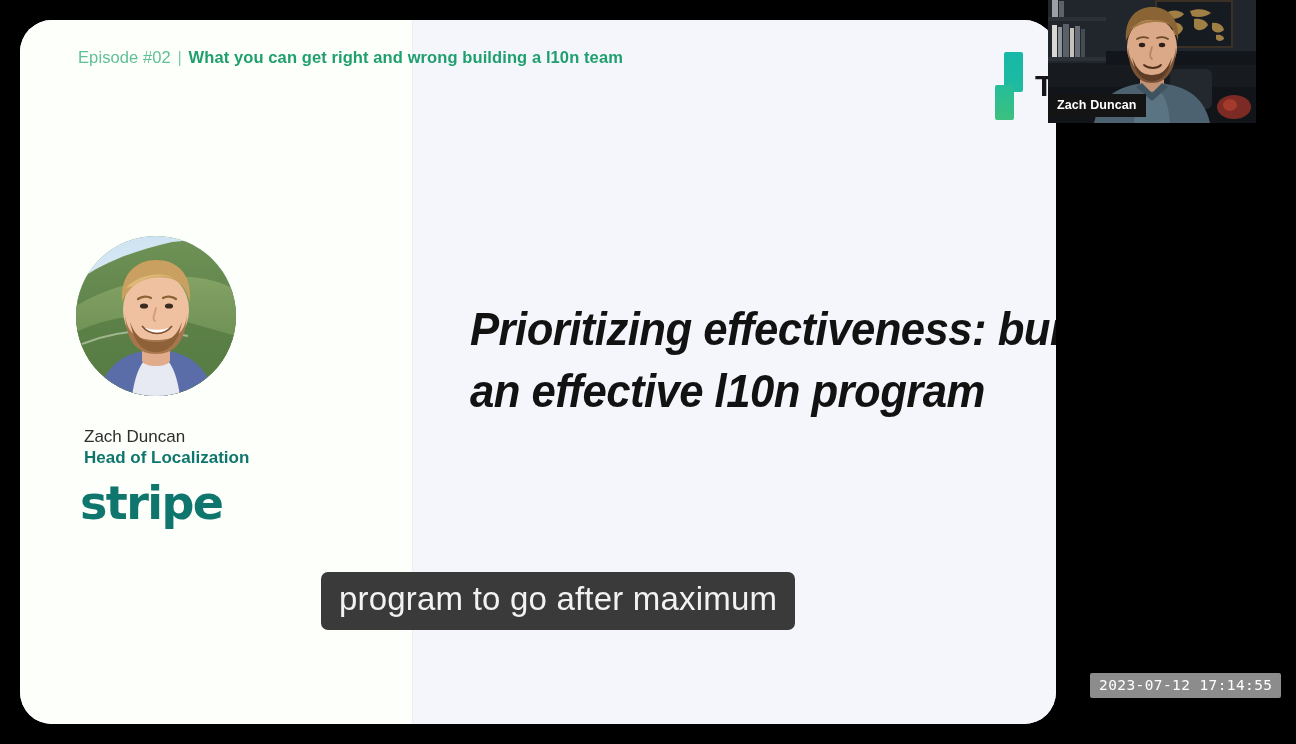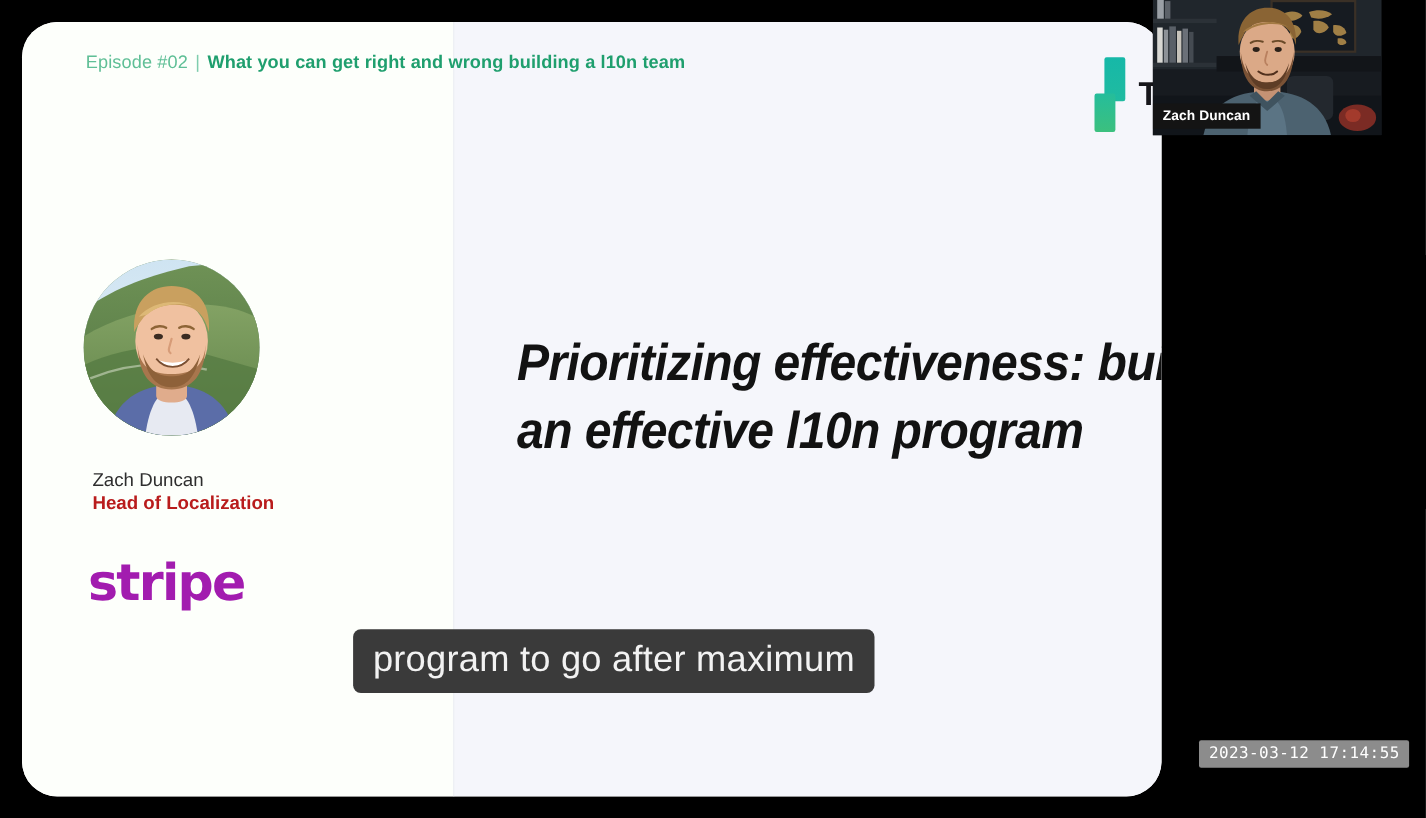--- a/index.html
+++ b/index.html
@@ -124,32 +124,32 @@
     font-weight: 400;
     color: #2e2e2e;
     white-space: nowrap;
   }
   .speaker-role {
     position: absolute;
     left: 64px;
     top: 428px;
     font-size: 17px;
     font-weight: 700;
-    color: #b91c1c;
+    color: #0f766e;
     white-space: nowrap;
   }
 
   
   .company-logo {
     position: absolute;
     left: 60px;
-    top: 486px;
+    top: 460px;
     font-size: 46px;
     font-weight: 700;
-    color: #a21caf;
+    color: #0f766e;
     letter-spacing: -1.6px;
     line-height: 1;
     font-family: "DejaVu Sans", sans-serif;
   }
 
   
   .slide-title {
     position: absolute;
     left: 450px;
     top: 278px;
@@ -512,15 +512,15 @@
 
       <path d="M104 52 C102 59 101 62 104 64" stroke="#b9805f" stroke-width="1.7" fill="none" stroke-linecap="round"></path>
 
       <path d="M96 70 C101 74 109 74 113 70" stroke="#51301d" stroke-width="1.8" fill="none" stroke-linecap="round"></path>
 
       <path d="M88 92 L104 106 L120 92 L114 88 L104 98 L94 88 Z" fill="#3f535f"></path>
     </svg>
     <div class="webcam-name-tag">Zach Duncan</div>
   </div>
 
-  <div class="timestamp-chip">2023-03-12  17:14:55</div>
+  <div class="timestamp-chip">2023-07-12  17:14:55</div>
 
 </div>
 
 </body></html>

